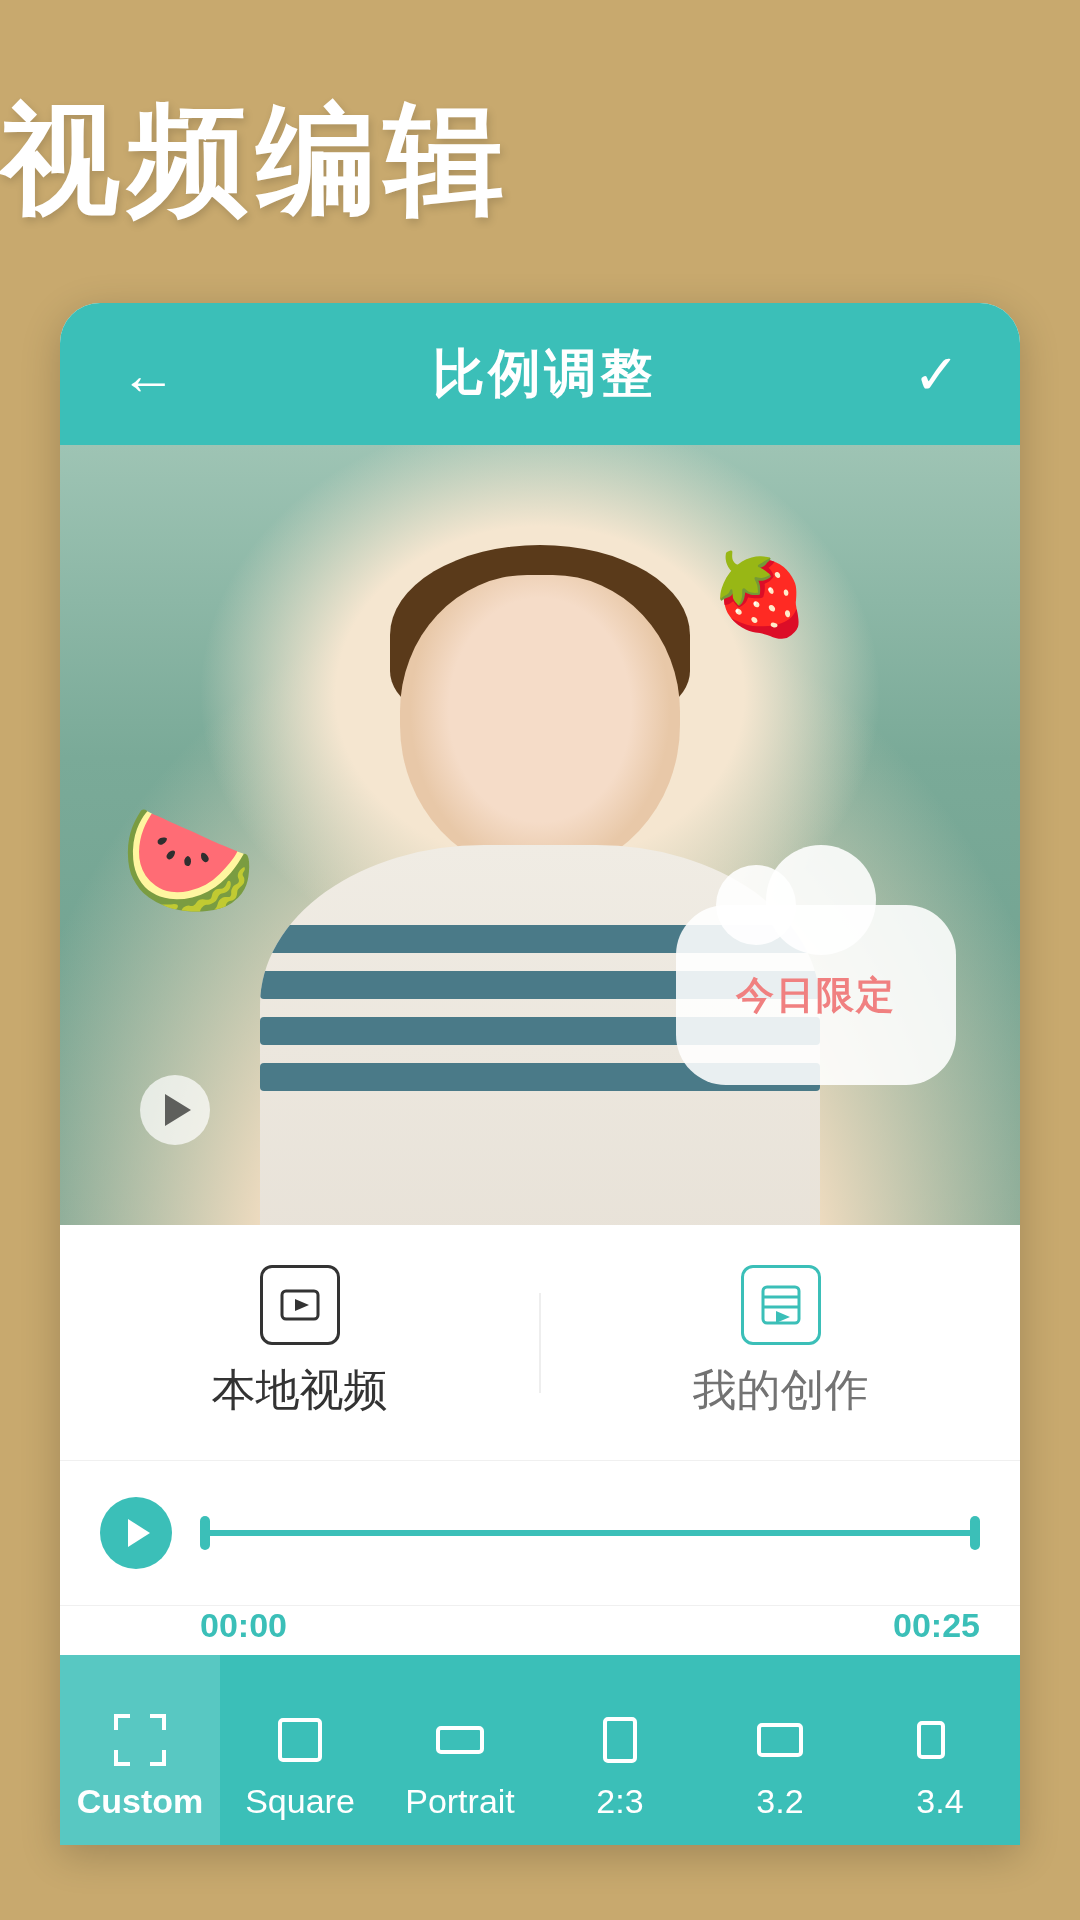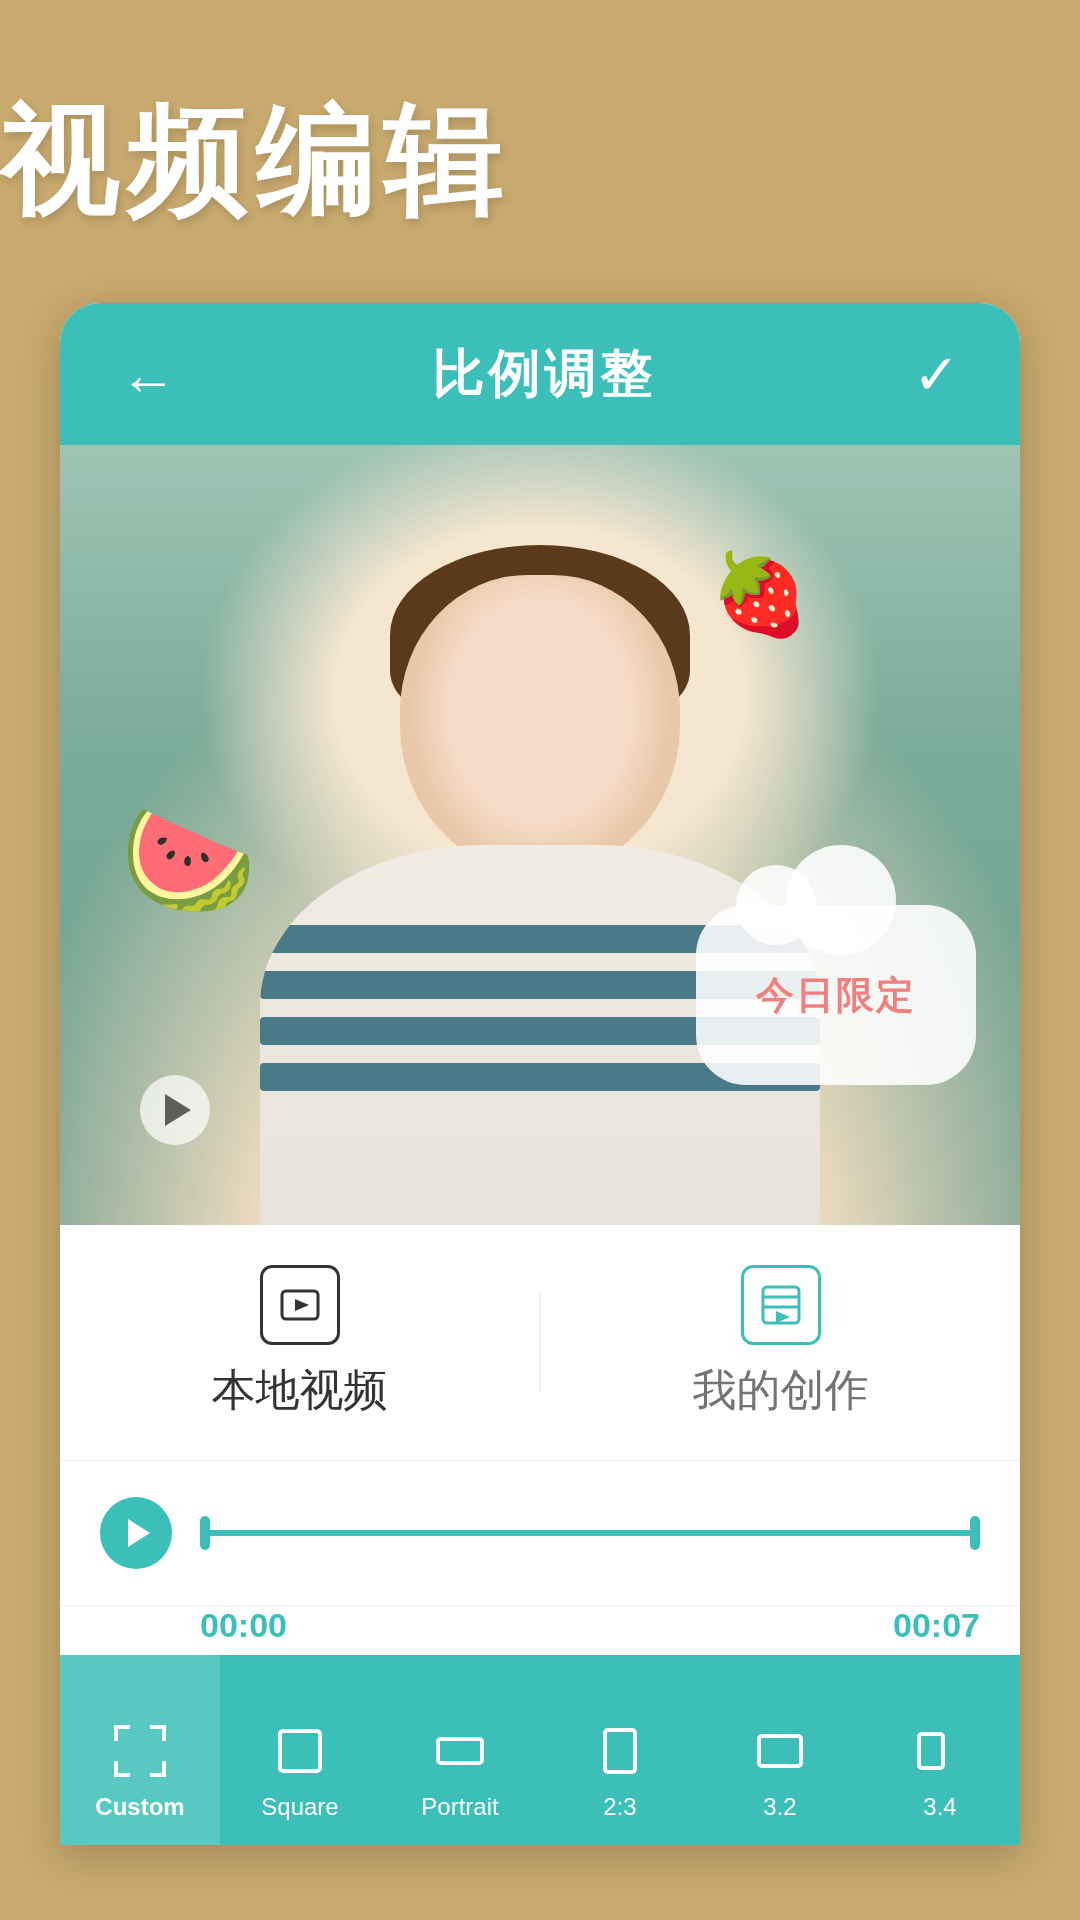--- a/index.html
+++ b/index.html
@@ -141,21 +141,21 @@
       width: 130px;
       height: 130px;
       font-size: 110px;
       line-height: 1;
     }
 
     
     .sticker-cloud {
       position: absolute;
       bottom: 140px;
-      right: 44px;
+      right: 64px;
       width: 280px;
       height: 180px;
     }
 
     .cloud-shape {
       position: relative;
       width: 100%;
       height: 100%;
       background: rgba(255,255,255,0.88);
       border-radius: 50px;
@@ -380,21 +380,21 @@
 
     .ratio-icon svg {
       width: 50px;
       height: 50px;
       stroke: #fff;
       fill: none;
       stroke-width: 4;
     }
 
     .ratio-label {
-      font-size: 24px;
+      font-size: 34px;
       color: #fff;
       font-weight: 500;
       white-space: nowrap;
     }
 
     .ratio-item.active .ratio-label {
       font-weight: 700;
     }
 
     
@@ -490,21 +490,21 @@
         <div class="tri"></div>
       </div>
       <div class="timeline-bar">
         <div class="timeline-handle-left"></div>
         <div class="timeline-handle-right"></div>
       </div>
     </div>
 
     <div class="time-labels">
       <span class="time-label">00:00</span>
-      <span class="time-label">00:07</span>
+      <span class="time-label">00:25</span>
     </div>
 
     <div class="ratio-bar">
 
       <div class="ratio-item active">
         <div class="ratio-icon">
           <div class="custom-icon">
             <div class="corner corner-tl"></div>
             <div class="corner corner-tr"></div>
             <div class="corner corner-bl"></div>

